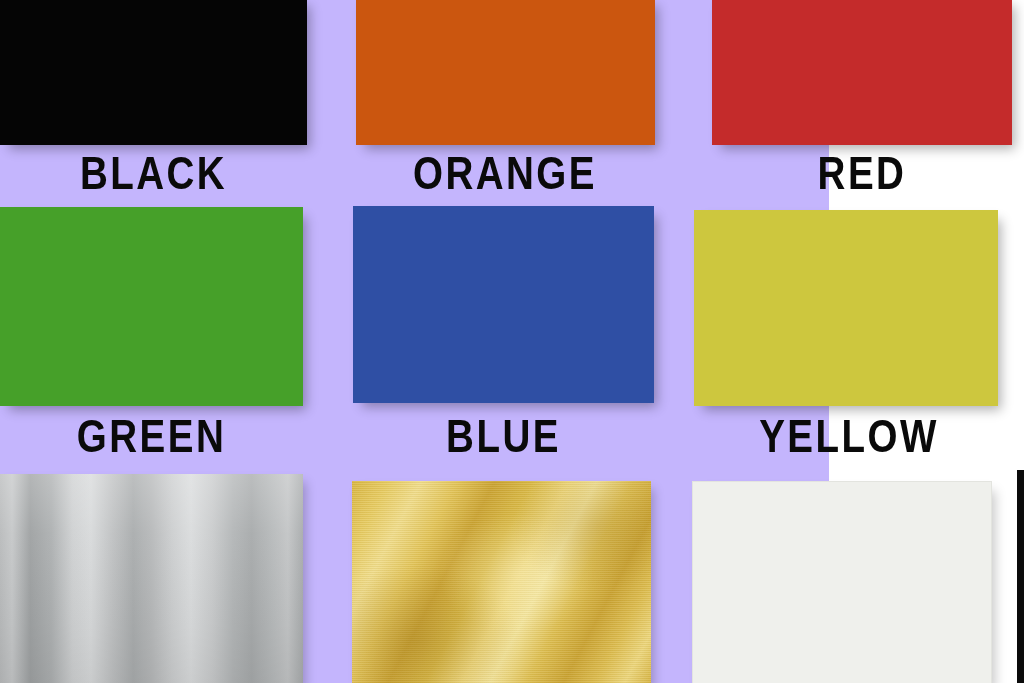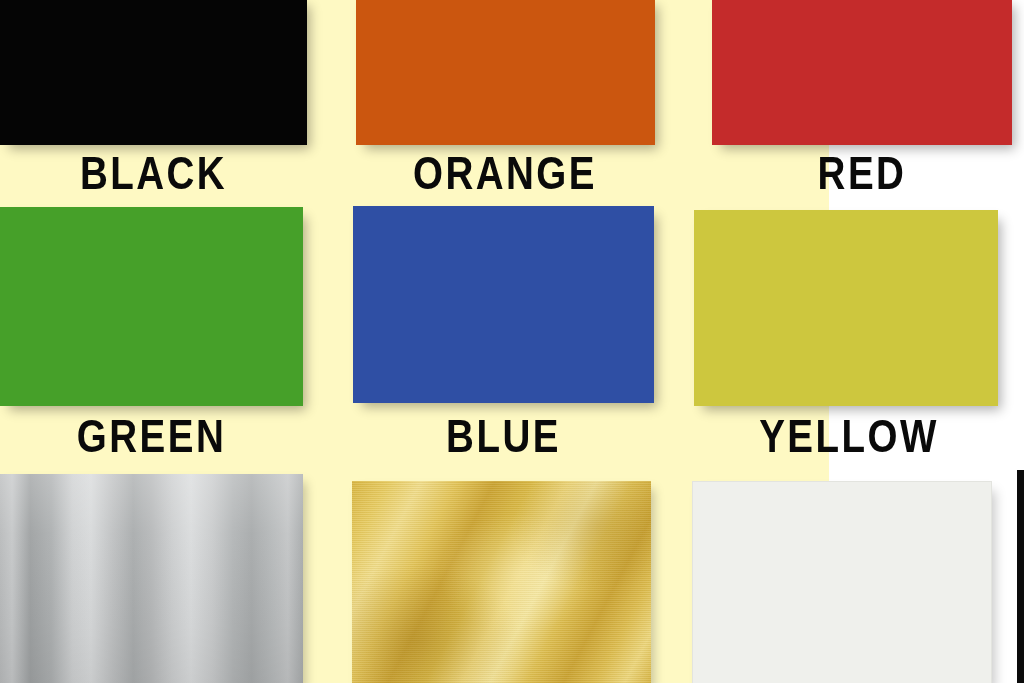--- a/index.html
+++ b/index.html
@@ -13,21 +13,21 @@
     height: 683px;
     overflow: hidden;
     font-family: "Liberation Sans", sans-serif;
     position: relative;
   }
 
   #sheet {
     position: relative;
     width: 829px;
     height: 683px;
-    background: #fef9c3;
+    background: #c4b5fd;
   }
 
   
   .cell {
     position: absolute;
   }
 
   .swatch {
     position: absolute;
     left: 0;

